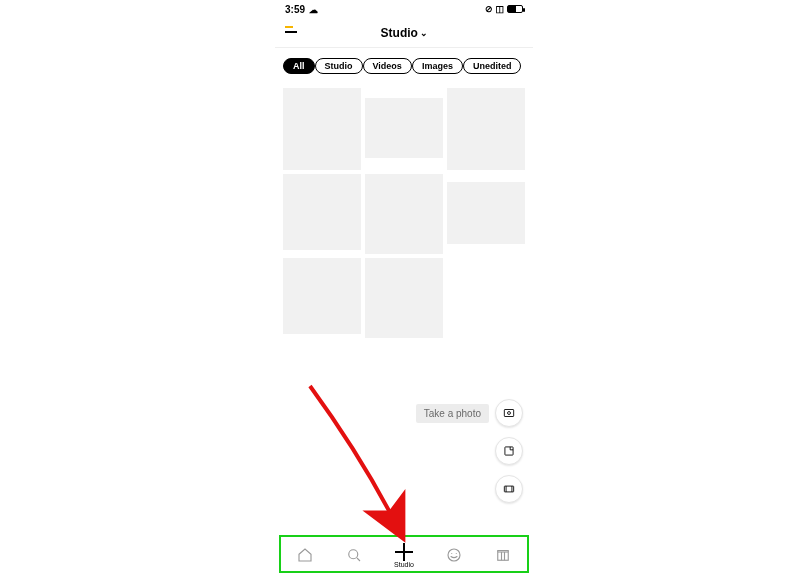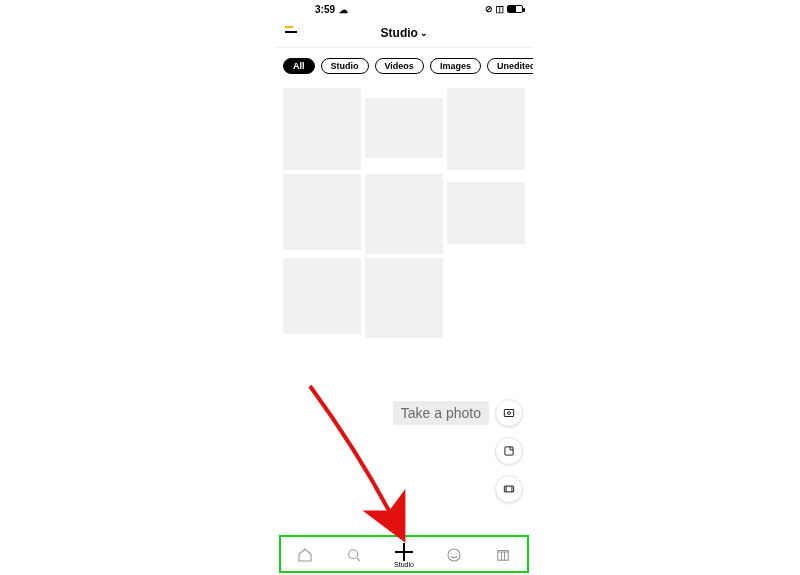--- a/index.html
+++ b/index.html
@@ -23,21 +23,21 @@
   .statusbar {
     height: 18px;
     display: flex;
     align-items: center;
     justify-content: space-between;
     padding: 0 10px;
     font-size: 10px;
     font-weight: 600;
     color: #000;
   }
-  .sb-left { display:flex; align-items:flex-end; gap:4px;margin-left:30px; }
+  .sb-left { display:flex; align-items:flex-end; gap:4px; }
   .sb-right { display:flex; align-items:center; gap:3px; }
   .cloud { font-size:9px; }
   .battery {
     width: 16px; height: 8px; border:1px solid #000; border-radius:2px;
     position:relative;
   }
   .battery::after{content:"";position:absolute;right:-3px;top:2px;width:2px;height:4px;background:#000;border-radius:1px;}
   .battery i{display:block;width:55%;height:100%;background:#000;}
 
   .topbar {
@@ -51,21 +51,21 @@
   .menu-btn {
     position:absolute; left:10px; top:8px;
     display:flex; flex-direction:column; gap:3px;
   }
   .menu-btn span { display:block; width:12px; height:2px; background:#000; }
   .menu-btn span:first-child { background:#f7b500; width:8px; margin-left:0; }
   .title-wrap { display:flex; align-items:center; gap:2px; font-size:12px; font-weight:700; }
   .chev { font-size:9px; }
 
   .chips {
-    display:flex; gap:6px; padding:10px 8px 8px 8px; overflow:hidden;
+    display:flex; padding:10px 8px 8px 8px; overflow:hidden;
   }
   .chip {
     border:1.2px solid #000; border-radius:11px;
     padding:2px 9px; font-size:9px; font-weight:700; white-space:nowrap;
     background:#fff; color:#000;
   }
   .chip.active { background:#000; color:#fff; }
 
   .grid {
     display:grid;
@@ -78,21 +78,21 @@
   .r2c1{height:76px;} .r2c2{height:80px;} .r2c3{height:62px;margin-top:8px;}
   .r3c1{height:76px;} .r3c2{height:80px;} .r3c3{height:0px;visibility:hidden;}
 
   
   .fab-stack {
     position:absolute; right:10px; bottom:72px;
     display:flex; flex-direction:column; align-items:flex-end; gap:10px;
   }
   .fab-row { display:flex; align-items:center; gap:6px; }
   .fab-label {
-    background:#ececec; color:#6a6a6a; font-size:14px;
+    background:#ececec; color:#6a6a6a; font-size:10px;
     padding:4px 8px; border-radius:2px;
   }
   .fab-circle {
     width:28px; height:28px; border-radius:50%;
     background:#fff; border:1px solid #e5e5e5;
     display:flex; align-items:center; justify-content:center;
     box-shadow: 0 1px 2px rgba(0,0,0,0.1);
   }
   .fab-circle svg { width:14px; height:14px; stroke:#000; fill:none; stroke-width:1.5; }
   .fab-main {

